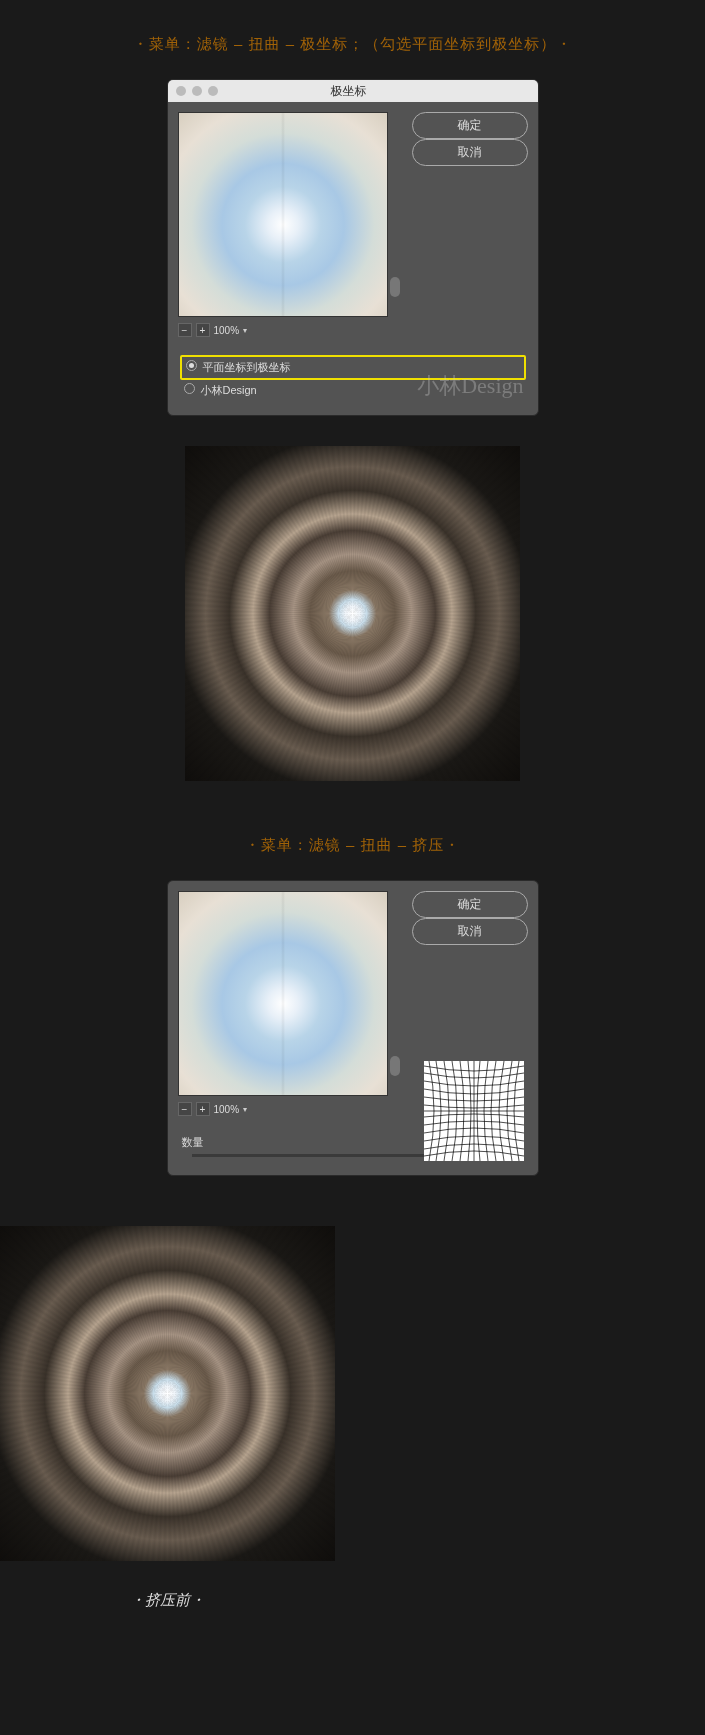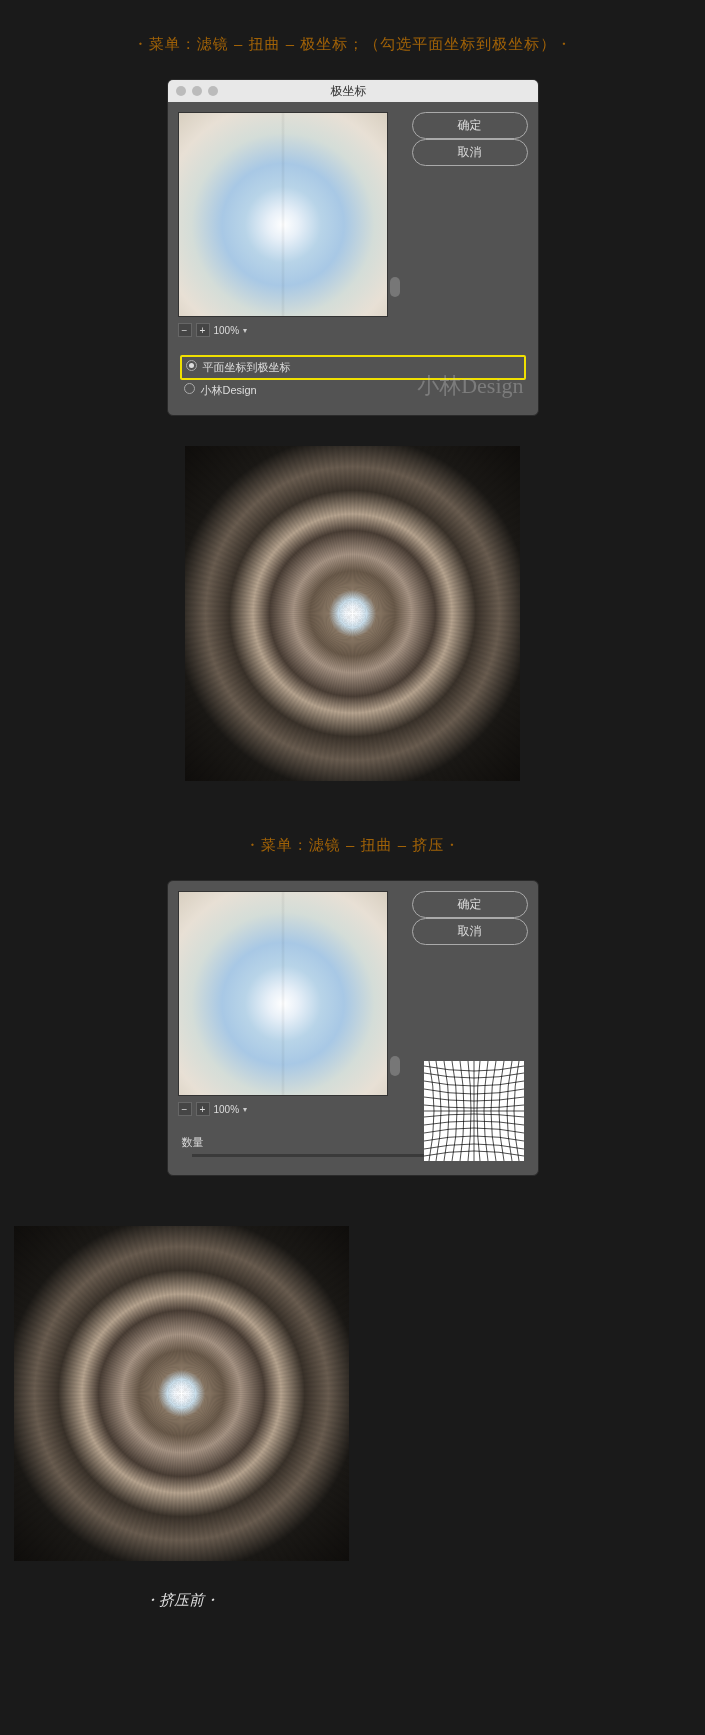--- a/index.html
+++ b/index.html
@@ -218,21 +218,21 @@
   background: #fff;
   position: absolute;
   right: 14px;
   bottom: 14px;
   overflow: hidden;
 }
 .grid-preview svg { width: 100%; height: 100%; display: block; }
 .compare-row {
   display: flex;
   gap: 32px;
-  padding: 20px 14px 10px;
+  padding: 20px 0 10px;
   justify-content: space-between;
 }
 .compare-col { text-align: center; }
 .compare-img {
   width: 335px;
   height: 335px;
   position: relative;
   overflow: hidden;
   background: #0a0a0a;
 }

